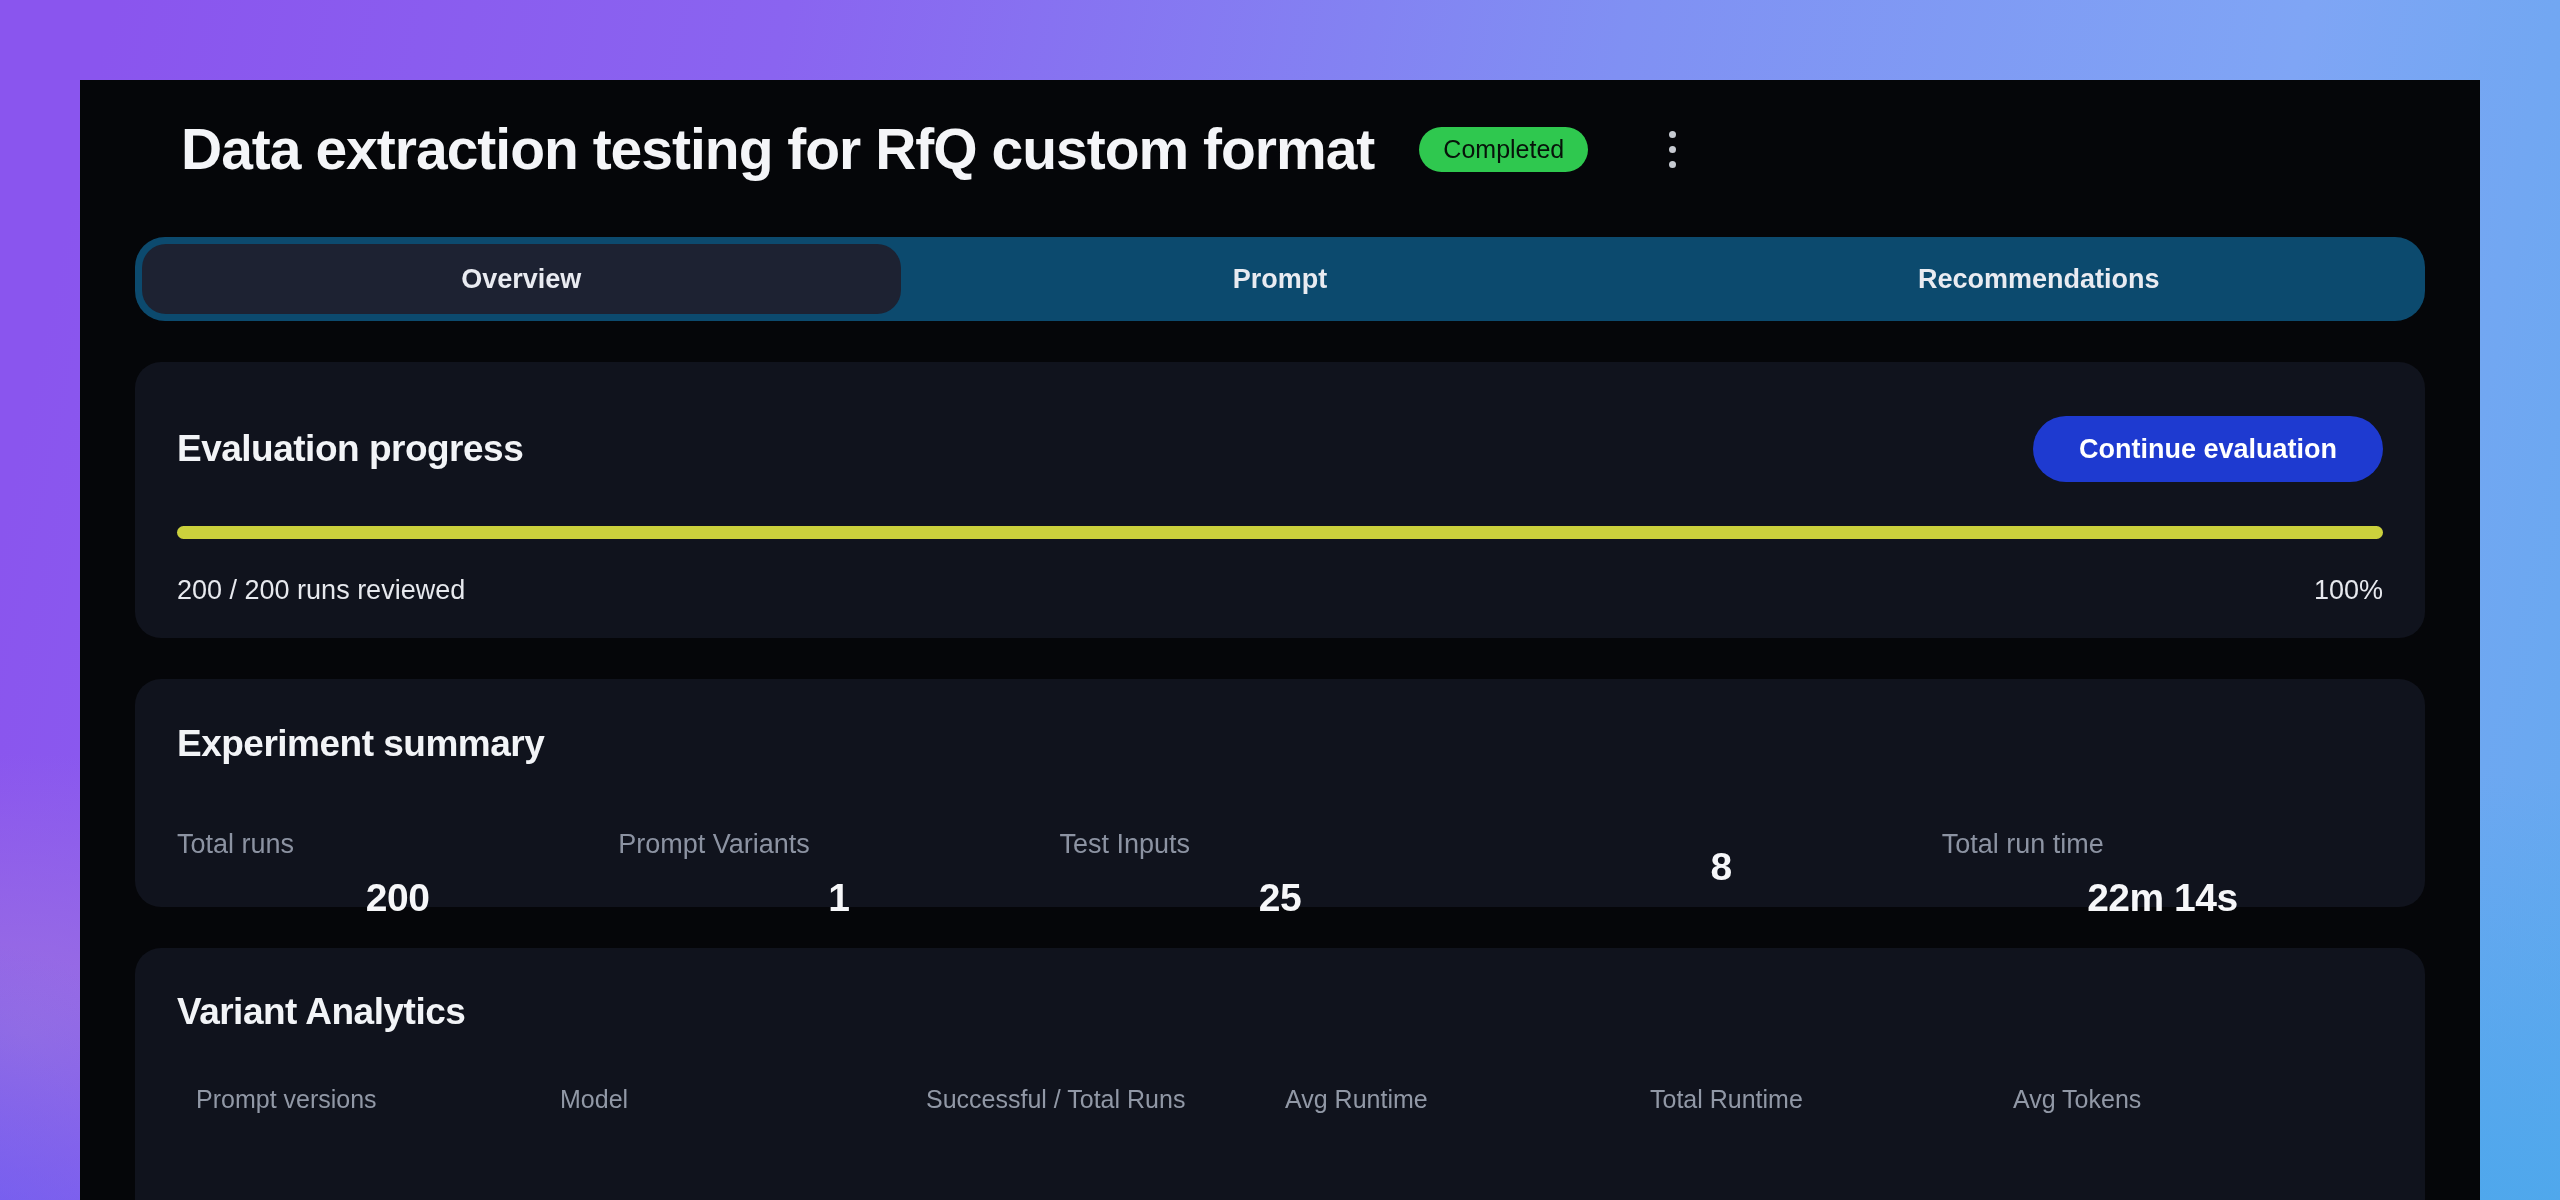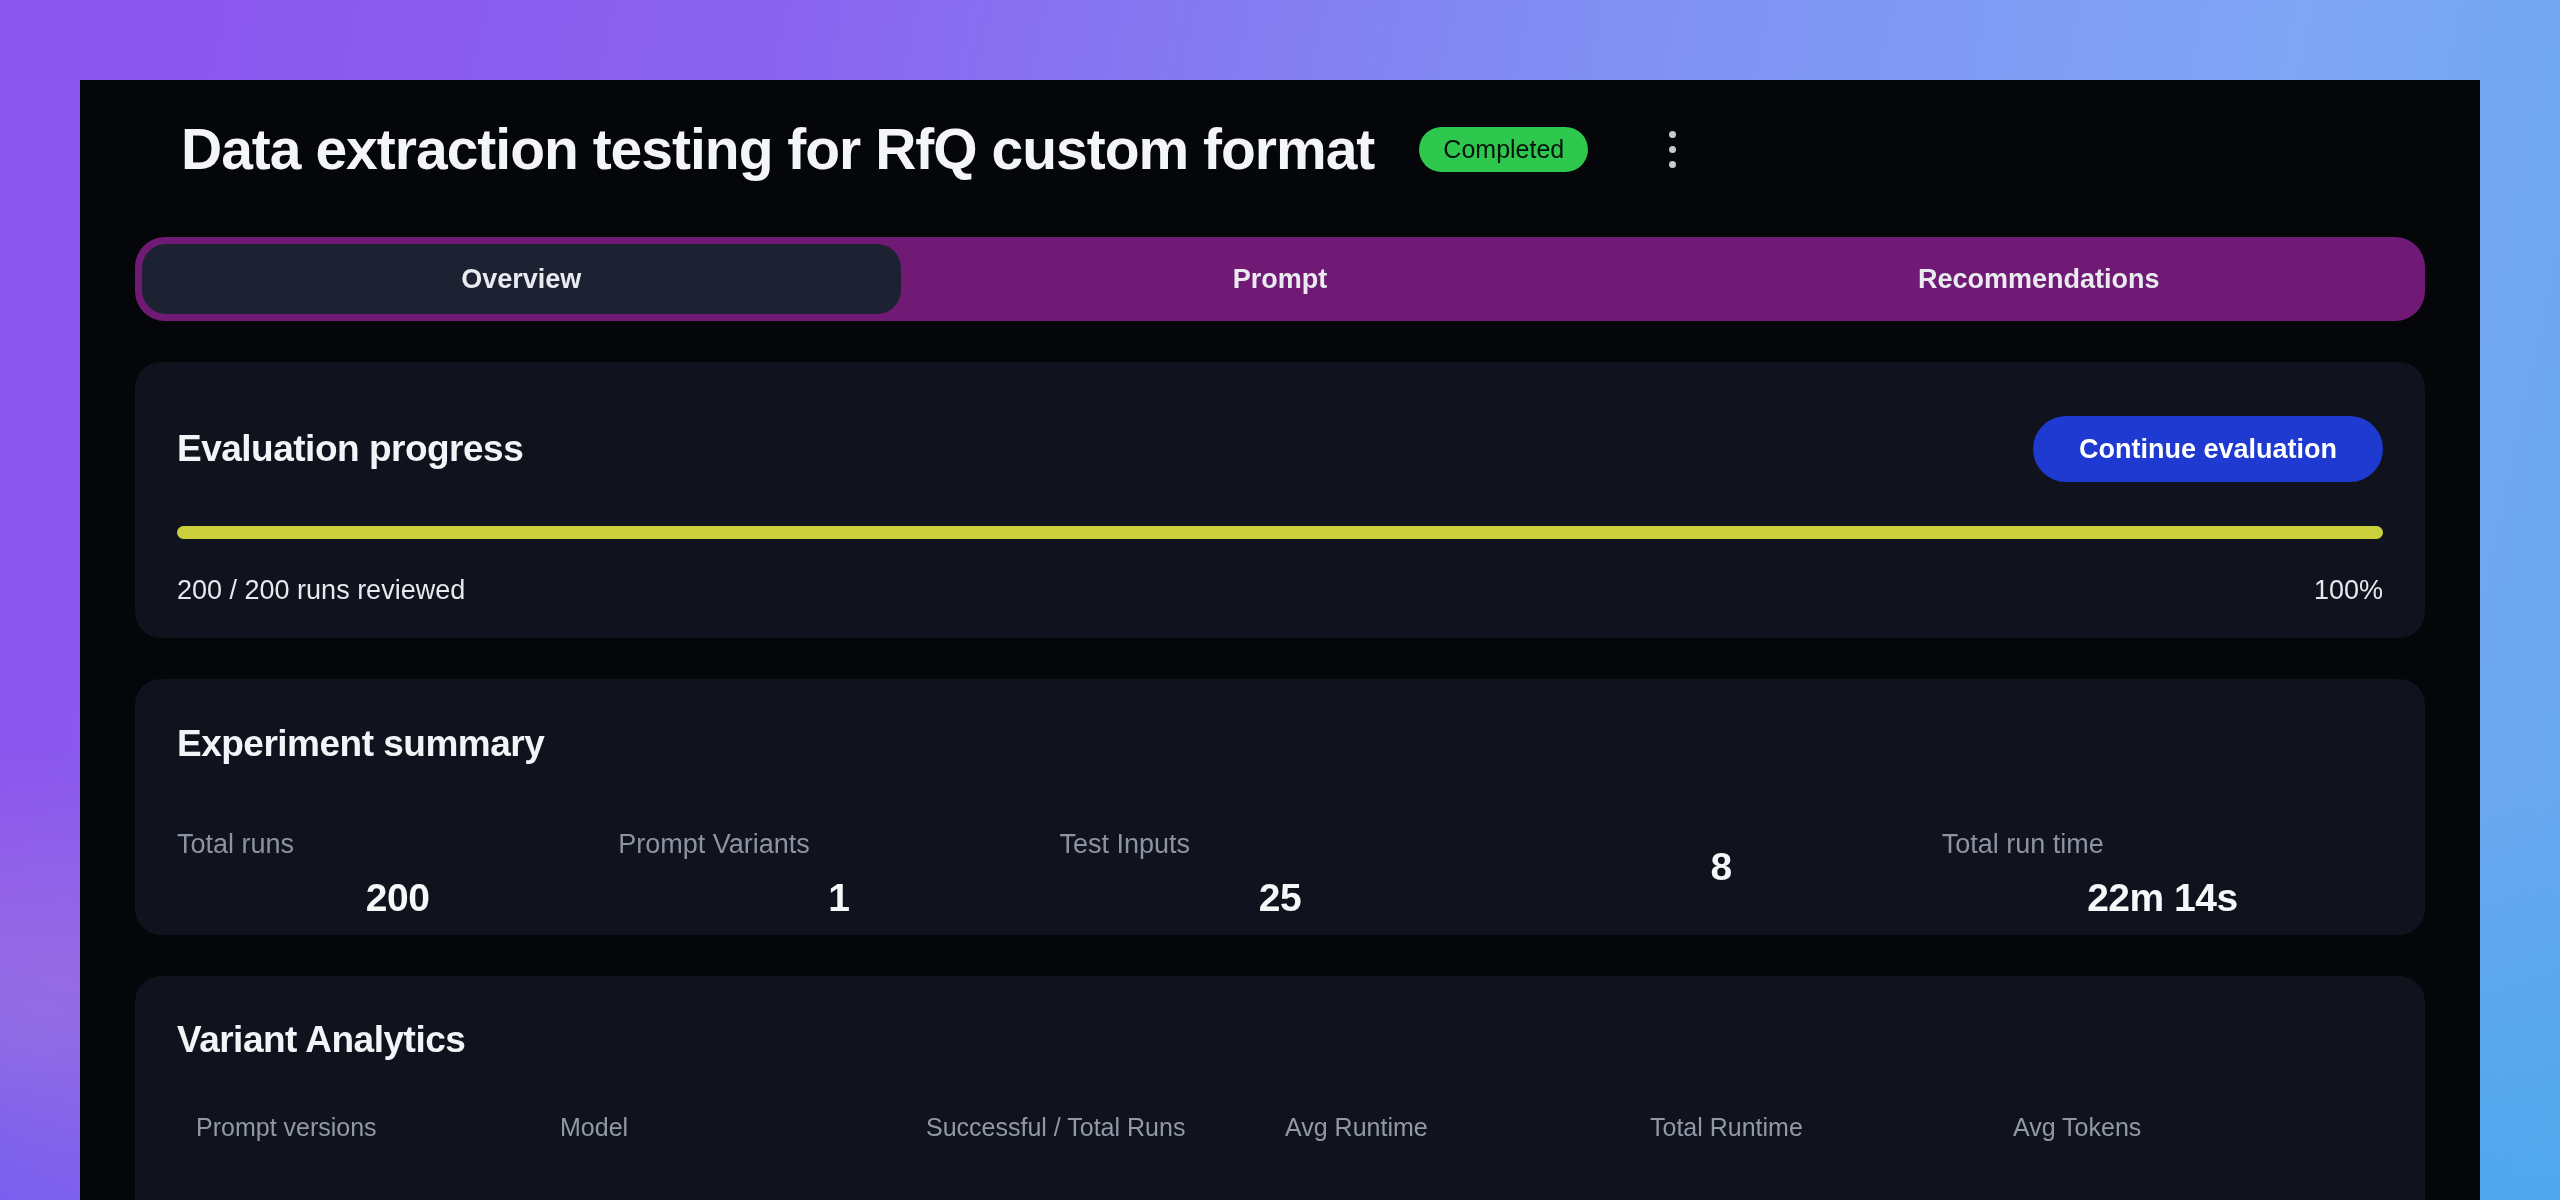--- a/index.html
+++ b/index.html
@@ -23,40 +23,40 @@
   h1.page-title{margin:0;font-size:57px;line-height:1.1;font-weight:800;letter-spacing:-1px;color:#f4f5f8;}
   .badge{
     margin-left:45px;display:inline-block;
     background:var(--green,#2fc84f);color:#07130a;
     font-size:25px;font-weight:400;padding:8px 24px;border-radius:24px;white-space:nowrap;
   }
   .kebab{margin-left:75px;display:flex;flex-direction:column;align-items:center;gap:8px;cursor:pointer;padding:6px;}
   .kebab i{display:block;width:7px;height:7px;border-radius:50%;background:#c7cad1;}
 
   
-  .tabbar{margin-top:49px;height:84px;background:#701a75;border-radius:30px;display:flex;padding:7px;box-sizing:border-box;}
+  .tabbar{margin-top:49px;height:84px;background:#0c4a6e;border-radius:30px;display:flex;padding:7px;box-sizing:border-box;}
   .tab{flex:1;display:flex;align-items:center;justify-content:center;
     font-size:27px;font-weight:700;color:#e9ebf1;border-radius:24px;cursor:pointer;}
   .tab.active{background:#1d2232;}
 
   
   .card{margin-top:41px;background:#10131d;border-radius:26px;padding:0 42px;box-sizing:border-box;}
   .card h2{margin:0;font-size:37px;font-weight:800;letter-spacing:-0.5px;color:#f2f4f7;}
 
   .card.eval{height:276px;}
   .card-head{padding-top:54px;display:flex;justify-content:space-between;align-items:center;height:66px;}
   .btn-primary{height:66px;padding:0 46px;border-radius:33px;border:none;cursor:pointer;
     background:var(--blue,#1e3ad0);color:#ffffff;font-size:27px;font-weight:700;
     font-family:"Liberation Sans","DejaVu Sans",sans-serif;white-space:nowrap;}
   .progress-track{margin-top:44px;height:13px;border-radius:7px;background:#232839;}
   .progress-fill{height:100%;border-radius:7px;background:var(--yellow,#cbd13c);width:0%;}
   .progress-labels{margin-top:36px;display:flex;justify-content:space-between;
     font-size:27px;color:#e7e9ee;font-weight:500;}
 
-  .card.summary{height:256px;}
+  .card.summary{height:228px;}
   .card.summary h2{padding-top:44px;}
   .stats{margin-top:64px;display:grid;grid-template-columns:repeat(5,1fr);}
   .stat-label{font-size:27px;color:#8c93a2;font-weight:500;}
   .stat-value{margin-top:16px;font-size:39px;font-weight:800;color:#f6f7f9;letter-spacing:-0.5px;text-align:center;}
 
   .card.analytics{height:420px;}
   .card.analytics h2{padding-top:43px;}
   .thead{margin-top:52px;padding-left:19px;display:grid;
     grid-template-columns:364px 366px 359px 365px 363px auto;
     font-size:25px;color:#9198a6;font-weight:500;}

